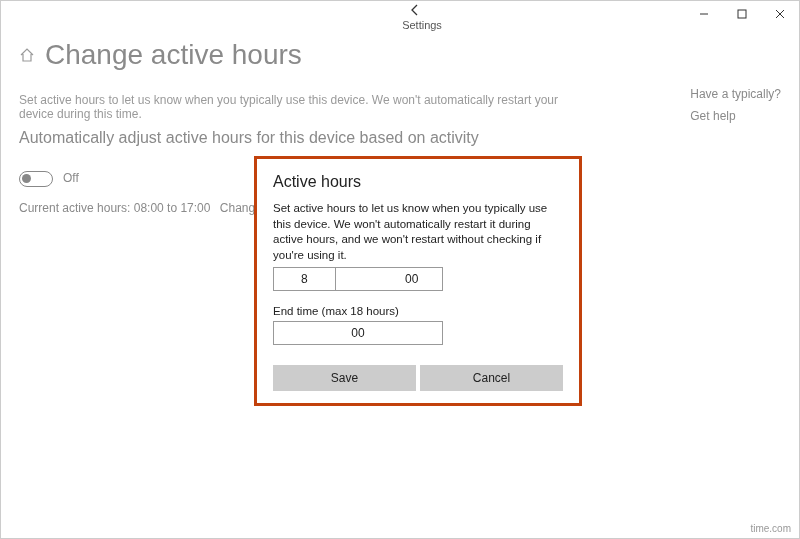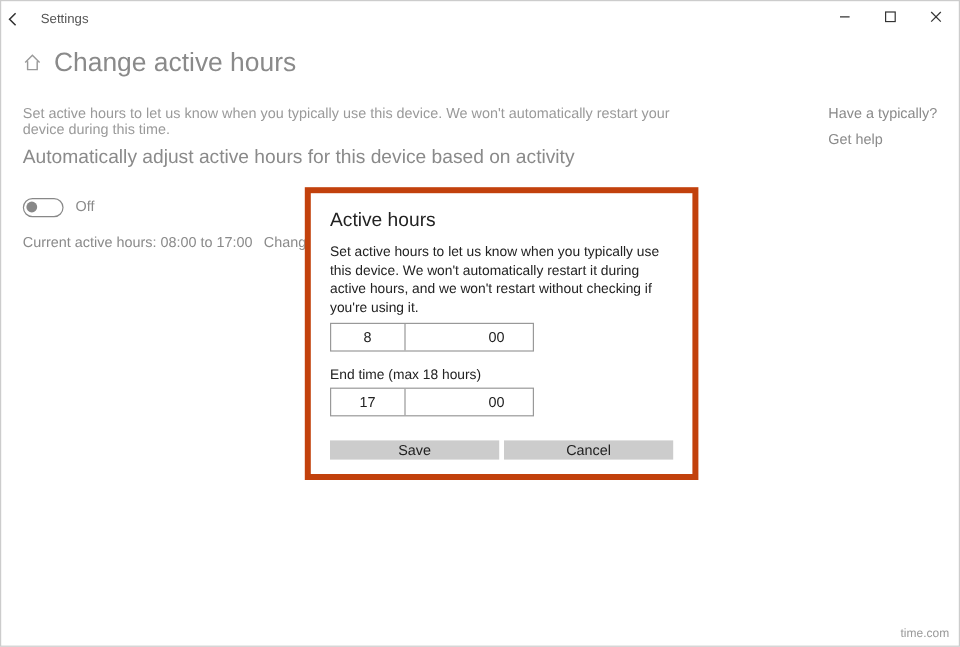--- a/index.html
+++ b/index.html
@@ -11,21 +11,22 @@
       height: 539px;
       background: #fff;
       border: 1px solid #ccc;
       position: relative;
       overflow: hidden;
     }
     .titlebar {
       height: 30px;
       display: flex;
       align-items: center;
-      padding-left: 1px;
+      padding-left: 30px;
+      flex-direction: column;
     }
     .titlebar .back {
       width: 18px;
       height: 18px;
       display: flex;
       align-items: center;
       justify-content: center;
       color: #333;
       cursor: default;
     }
@@ -52,21 +53,21 @@
     .page {
       padding: 8px 18px 0 18px;
     }
     .page-header {
       display: flex;
       align-items: center;
       gap: 10px;
     }
     .home-icon { color: #888; display: flex; align-items: center; }
     .page-title {
-      font-size: 22px;
+      font-size: 28px;
       font-weight: 400;
       color: #8a8a8a;
     }
     .desc {
       margin-top: 22px;
       font-size: 12px;
       color: #9a9a9a;
       max-width: 540px;
     }
     .subhead {
@@ -108,21 +109,21 @@
       right: 18px;
       font-size: 12px;
       color: #8a8a8a;
       line-height: 22px;
     }
     .dialog {
       position: absolute;
       left: 253px;
       top: 155px;
       width: 328px;
-      border: 5px solid #c2410c;
+      border: 3px solid #c2410c;
       background: #fff;
       padding: 14px 16px 12px 16px;
     }
     .dialog-title {
       font-size: 16px;
       font-weight: 500;
       color: #222;
     }
     .dialog-desc {
       margin-top: 10px;
@@ -154,21 +155,21 @@
       border-left: 1px solid #999;
       padding-left: 46px;
     }
     .dialog-buttons {
       margin-top: 20px;
       display: flex;
       gap: 4px;
     }
     .dialog-buttons .btn {
       flex: 1;
-      height: 16px;
+      height: 26px;
       background: #ccc;
       display: flex;
       align-items: center;
       justify-content: center;
       font-size: 12px;
       color: #222;
       border: none;
     }
     .watermark {
       position: absolute;
@@ -245,21 +246,20 @@
   <div class="dialog-title">Active hours</div>
   <div class="dialog-desc">Set active hours to let us know when you typically use this device. We won't automatically restart it during active hours, and we won't restart without checking if you're using it.</div>
 
   <div class="time-picker">
     <div class="cell">8</div>
     <div class="cell">00</div>
   </div>
 
   <div class="field-label">End time (max 18 hours)</div>
   <div class="time-picker">
-    <div class="cell">17</div>
     <div class="cell">00</div>
   </div>
 
   <div class="dialog-buttons">
     <button class="btn">Save</button>
     <button class="btn">Cancel</button>
   </div>
 </div>
 
 <div class="watermark">time.com</div>

